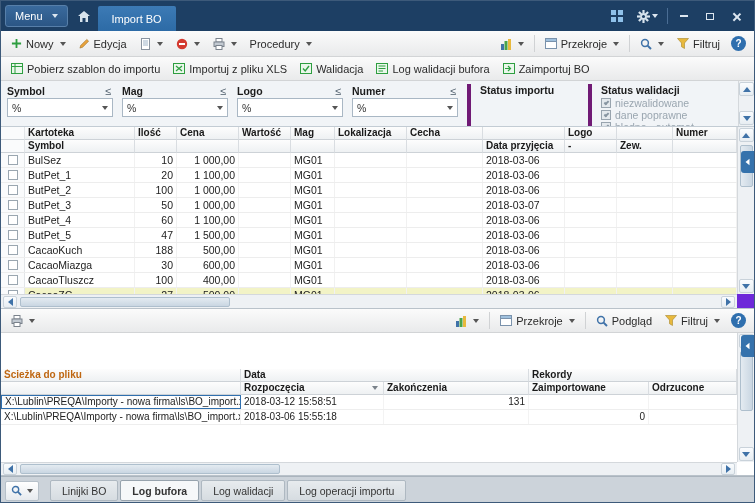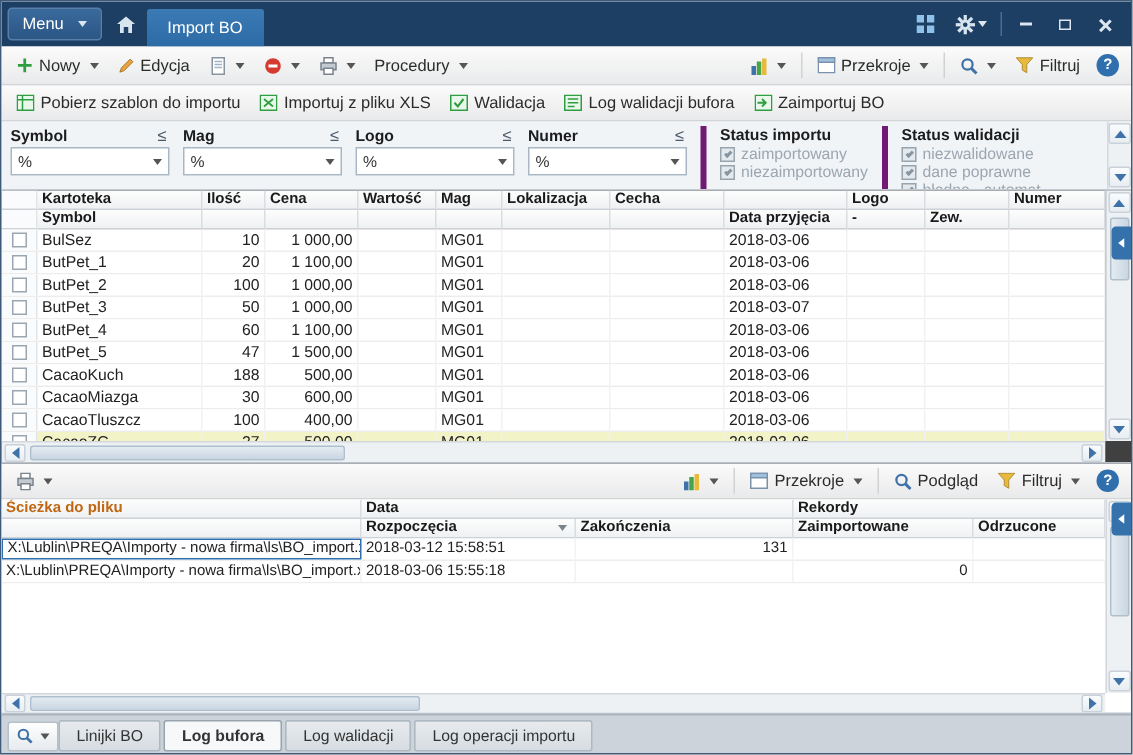--- a/index.html
+++ b/index.html
@@ -55,21 +55,21 @@
   .chk-group { border-left:4px solid #701a75; padding-left:9px; flex:0 0 auto; min-width:112px; }
   .chk-title { font-weight:bold; font-size:10.5px; height:13px; color:#1c1c1c; }
   .chk-item { display:flex; align-items:center; gap:4px; height:12px; cursor:pointer; }
   .chk-box { width:10px; height:10px; background:#e4e9ed; border:1px solid #98a4ae;
              display:flex; align-items:center; justify-content:center; flex:0 0 auto; }
   .tick { width:5px; height:3px; border-left:2px solid #8795a1; border-bottom:2px solid #8795a1;
           transform:rotate(-45deg); margin-top:-2px; }
   .chk-lbl { color:#9aa6b0; font-size:10.5px; white-space:nowrap; }
 
   
-  .main-grid { flex:0 0 182px; position:relative; background:#404040; border-bottom:1px solid #b9c2ca; }
+  .main-grid { flex:0 0 182px; position:relative; background:#6d28d9; border-bottom:1px solid #b9c2ca; }
   .grid-inner { position:absolute; left:0; top:0; right:17px; bottom:0; display:flex; flex-direction:column; overflow:hidden; }
   .mgrid-cols { display:grid; grid-template-columns:24px 110px 42px 62px 52px 44px 72px 76px 82px 52px 56px 1fr; }
   .ghr { height:13px; background:linear-gradient(#fdfdfd,#edf0f2); }
   .gh { border-right:1px solid #d9dde1; border-bottom:1px solid #cdd2d7; font-weight:bold; font-size:10px;
         padding:0 3px; line-height:12px; overflow:hidden; white-space:nowrap; color:#1a1a1a; cursor:pointer; }
   .grows { flex:1; overflow:hidden; background:#fff; }
   .grow { height:15px; border-bottom:1px solid #ededed; background:#fff; cursor:default; }
   .grow.sel { background:#f2f3c6; }
   .gc { border-right:1px solid #f1f1f1; padding:0 3px; line-height:14px; font-size:10.5px;
         overflow:hidden; white-space:nowrap; }
@@ -97,35 +97,35 @@
   .sb-thumb-h { width:210px; height:10px; background:linear-gradient(#e4ebf1,#c9d6e2);
                 border:1px solid #aebfcd; border-radius:2px; margin-left:2px; cursor:grab; }
   .collapse-tab { position:absolute; right:0; width:13px; height:22px; background:#3572ac;
                   border-radius:3px 0 0 3px; display:flex; align-items:center; justify-content:center;
                   cursor:pointer; z-index:3; }
   .collapse-tab .tri-lf { border-right-color:#fff; transform:scale(.8); }
 
   
   .btoolbar { height:24px; }
   .bottom-grid { flex:0 0 143px; position:relative; background:#fff; border-bottom:1px solid #b9c2ca; }
-  .lgrid-cols1 { display:grid; grid-template-columns:240px 288px 1fr; }
+  .lgrid-cols1 { display:grid; grid-template-columns:240px 288px 1fr;margin-top:36px; }
   .lgrid-cols { display:grid; grid-template-columns:240px 143px 145px 120px 1fr; }
   .path-head { color:#bf6712; }
   .lrow { height:15px; border-bottom:1px solid #eeeeee; background:#fff; }
   .lc { border-right:1px solid #f3f3f3; padding:0 3px; line-height:14px; font-size:10px;
         overflow:hidden; white-space:nowrap; }
   .lc.focus { border:1px solid #2f6fae; line-height:12px; background:#fdfdfd; }
   .sort-cell { display:flex; justify-content:space-between; align-items:center; }
   .sort-arrow { width:0;height:0;border-left:3px solid transparent;border-right:3px solid transparent;
                 border-top:4px solid #7a828a; margin-right:2px; }
   .grid-filler { flex:1; background:#fff; }
 
   
   .tabstrip { flex:0 0 28px; background:#ccd3da; border-top:1px solid #aab4bd; display:flex;
-              align-items:center; padding:0 4px; gap:0; }
+              align-items:center; padding:0 4px; gap:11px; }
   .tabstrip-btn { height:20px; padding:0 5px; background:linear-gradient(#ffffff,#e6eaee);
                   border:1px solid #b6c0c9; border-radius:2px; display:flex; align-items:center; gap:3px; cursor:pointer; }
   .btab { height:21px; padding:0 11px; display:flex; align-items:center;
           background:linear-gradient(#e7ebee,#d6dce1); border:1px solid #aeb8c1; border-radius:2px;
           font-size:10.5px; color:#333; cursor:pointer; white-space:nowrap; }
   .btab.active { background:#f6f8f9; font-weight:bold; border-color:#97a3ad; }
 
   svg { display:block; }
 </style>
 </head>
@@ -346,34 +346,20 @@
           </div>
           <div class="finput">
             <span class="fval">%</span>
             <span class="chev"></span>
           </div>
         </div>
       </div>
 
     <div class="chk-group">
       <div class="chk-title">Status importu</div>
-      <div>
-          <div class="chk-item">
-            <span class="chk-box">
-              <span class="tick"></span>
-            </span>
-            <span class="chk-lbl">zaimportowany</span>
-          </div>
-          <div class="chk-item">
-            <span class="chk-box">
-              <span class="tick"></span>
-            </span>
-            <span class="chk-lbl">niezaimportowany</span>
-          </div>
-        </div>
     </div>
     <div class="chk-group">
       <div class="chk-title">Status walidacji</div>
       <div>
           <div class="chk-item">
             <span class="chk-box">
               <span class="tick"></span>
             </span>
             <span class="chk-lbl">niezwalidowane</span>
           </div>

